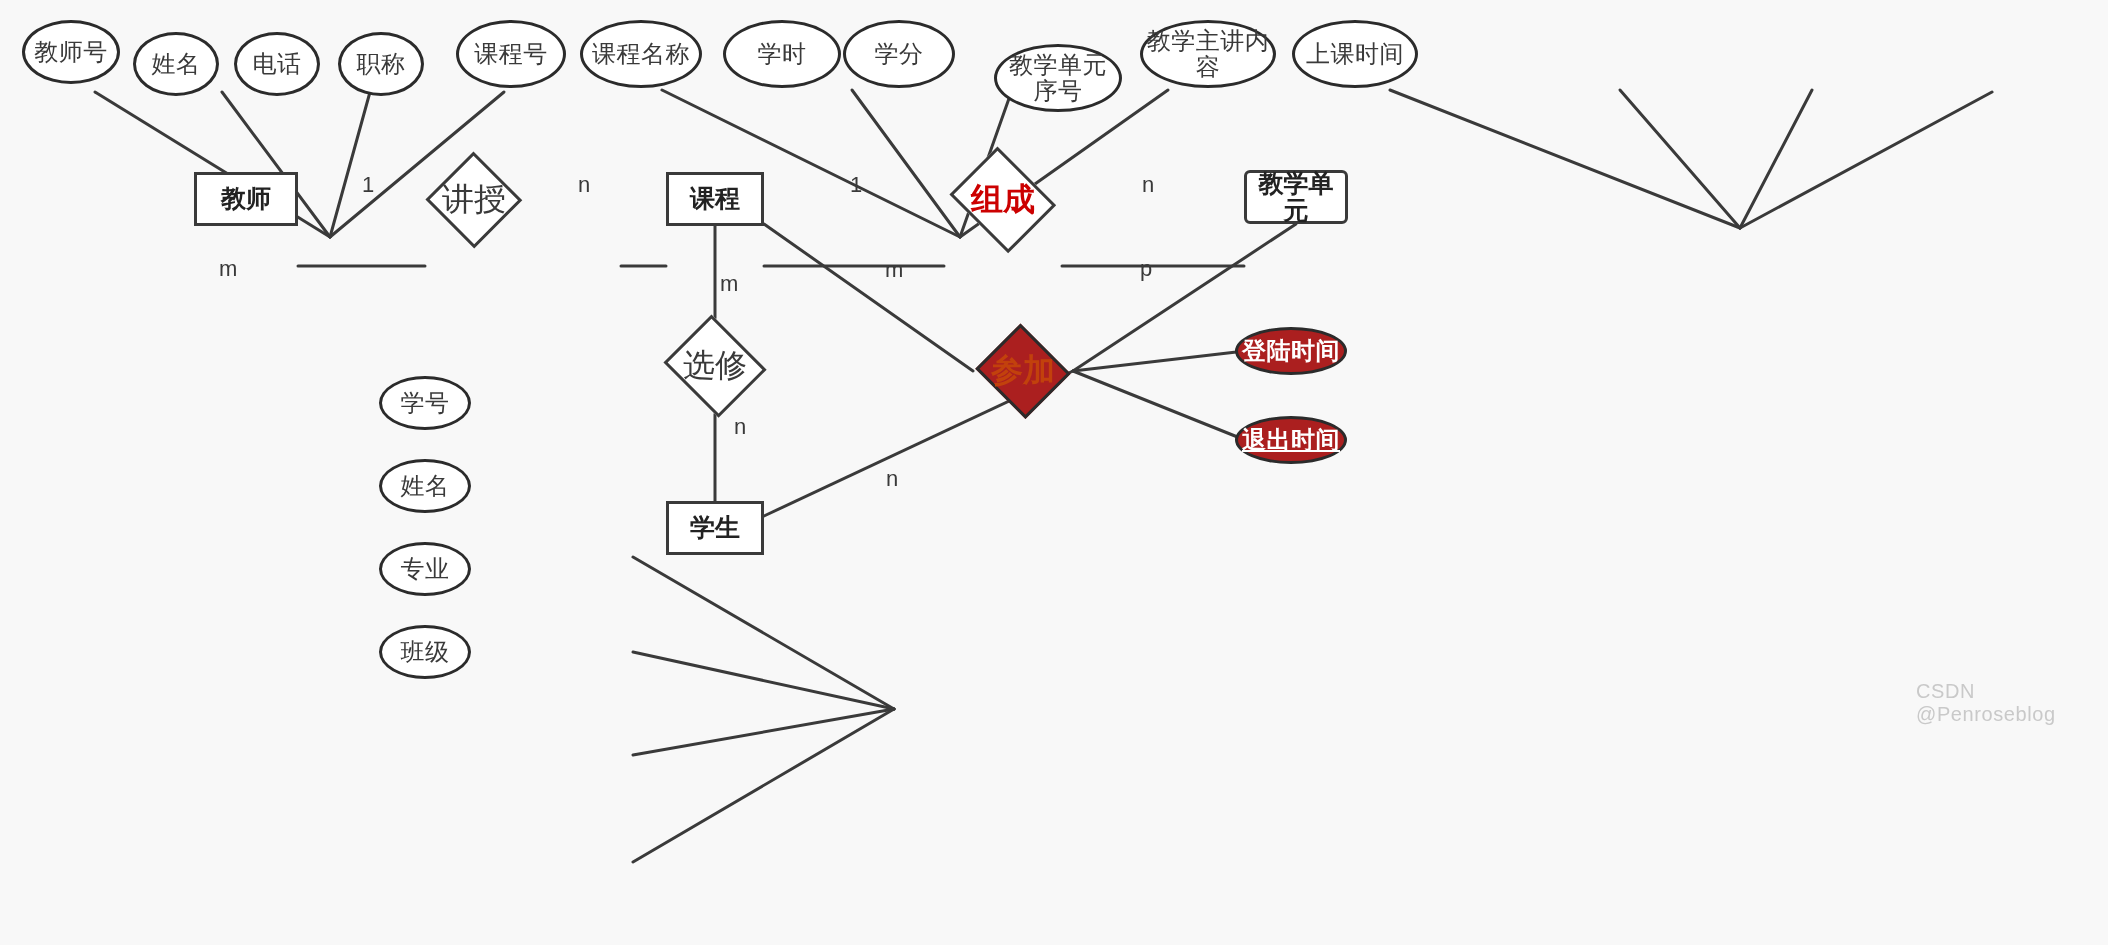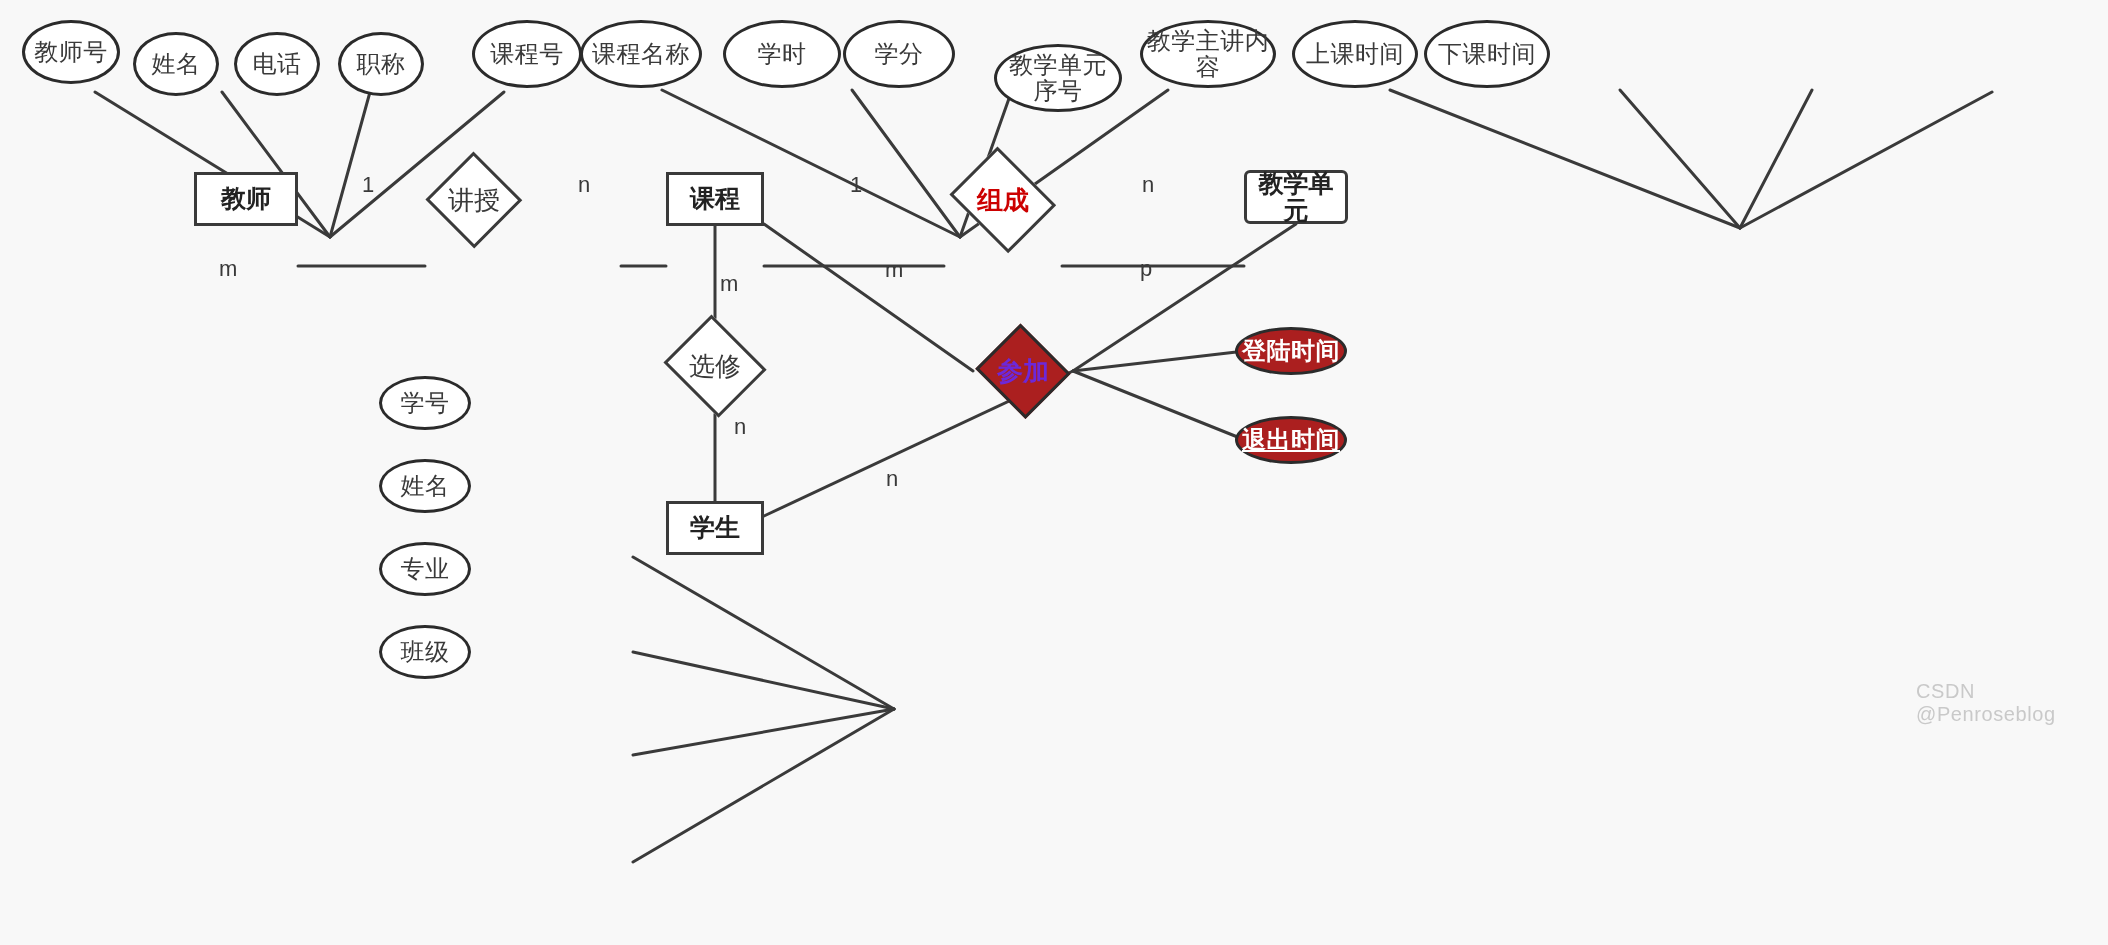--- a/index.html
+++ b/index.html
@@ -72,29 +72,29 @@
     background: #ffffff;
     box-sizing: border-box;
   }
   .rel.red-rel .diamond-shape {
     background: #ab1f1f;
     border-color: #2b2b2b;
   }
   .rel .rel-label {
     position: relative;
     z-index: 2;
-    font-size: 26px;
+    font-size: 32px;
     color: #3a3a3a;
   }
   .rel.red-text .rel-label {
     color: #cc0000;
     font-weight: bold;
   }
   .rel.red-rel .rel-label {
-    color: #6d28d9;
+    color: #c2410c;
     font-weight: bold;
   }
   
   .card {
     position: absolute;
     font-size: 22px;
     color: #3a3a3a;
     user-select: none;
   }
   
@@ -160,44 +160,41 @@
   <div class="node attr" style="left:133px; top:32px; width:86px; height:64px;">
     <span>姓名</span>
   </div>
   <div class="node attr" style="left:234px; top:32px; width:86px; height:64px;">
     <span>电话</span>
   </div>
   <div class="node attr" style="left:338px; top:32px; width:86px; height:64px;">
     <span>职称</span>
   </div>
 
-  <div class="node attr" style="left:472px; top:20px; width:110px; height:68px;">
+  <div class="node attr" style="left:456px; top:20px; width:110px; height:68px;">
     <span>课程号</span>
   </div>
   <div class="node attr" style="left:580px; top:20px; width:122px; height:68px;">
     <span>课程名称</span>
   </div>
   <div class="node attr" style="left:723px; top:20px; width:118px; height:68px;">
     <span>学时</span>
   </div>
   <div class="node attr" style="left:843px; top:20px; width:112px; height:68px;">
     <span>学分</span>
   </div>
 
   <div class="node attr" style="left:994px; top:28px; width:128px; height:68px;margin-top:16px;">
     <span>教学单元序号</span>
   </div>
   <div class="node attr" style="left:1140px; top:20px; width:136px; height:68px;">
     <span>教学主讲内容</span>
   </div>
   <div class="node attr" style="left:1292px; top:20px; width:126px; height:68px;">
     <span>上课时间</span>
-  </div>
-  <div class="node attr" style="left:1424px; top:20px; width:126px; height:68px;">
-    <span>下课时间</span>
   </div>
 
   <div class="node attr" style="left:379px; top:376px; width:92px; height:54px;">
     <span>学号</span>
   </div>
   <div class="node attr" style="left:379px; top:459px; width:92px; height:54px;">
     <span>姓名</span>
   </div>
   <div class="node attr" style="left:379px; top:542px; width:92px; height:54px;">
     <span>专业</span>

